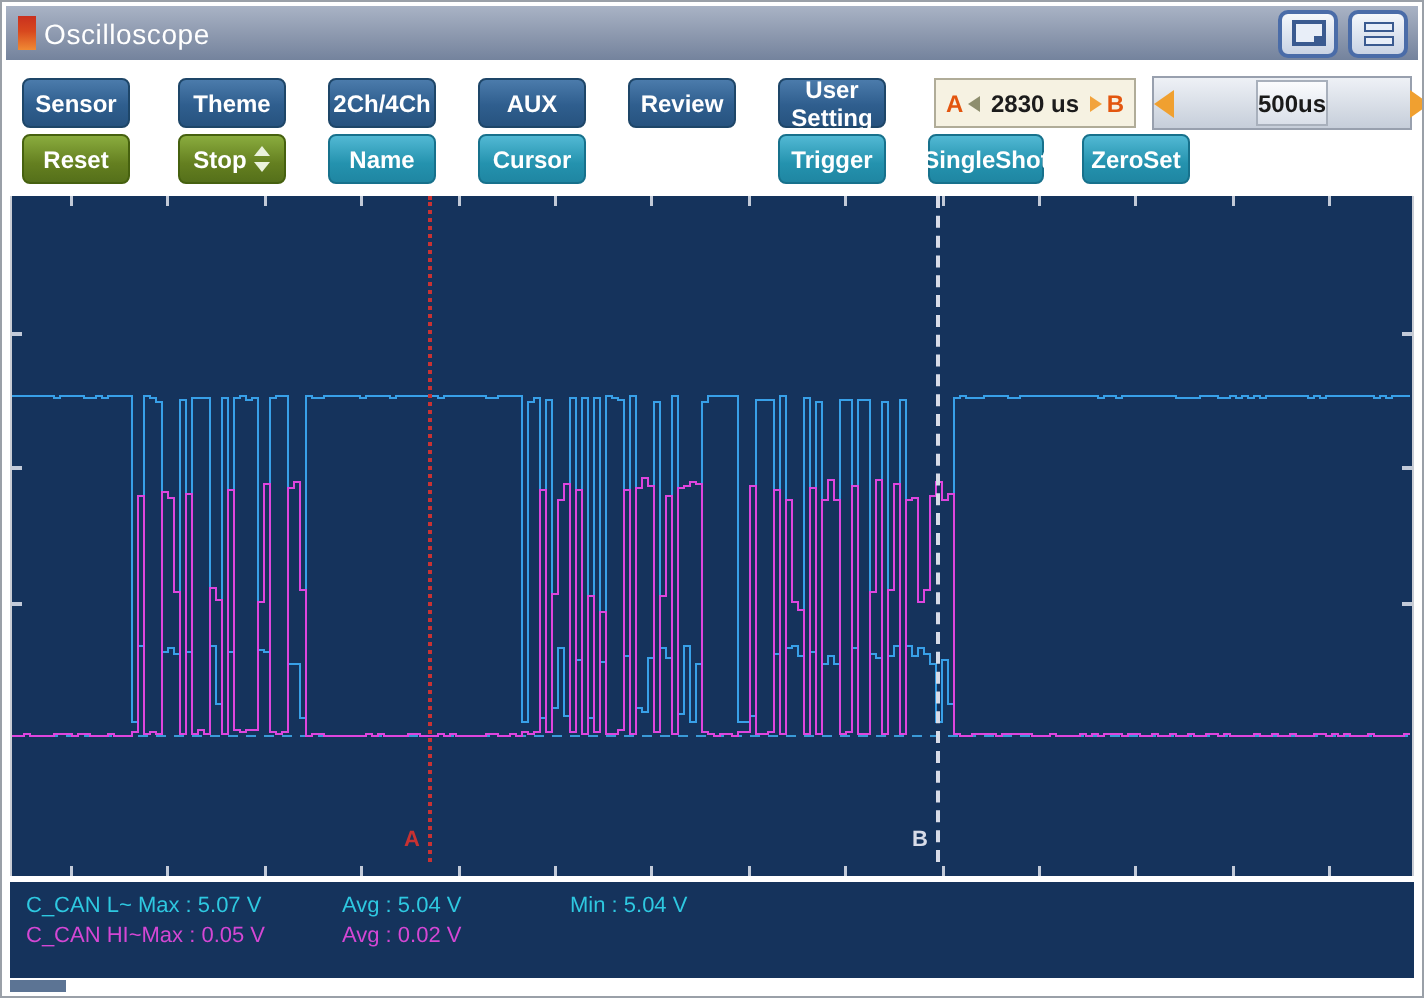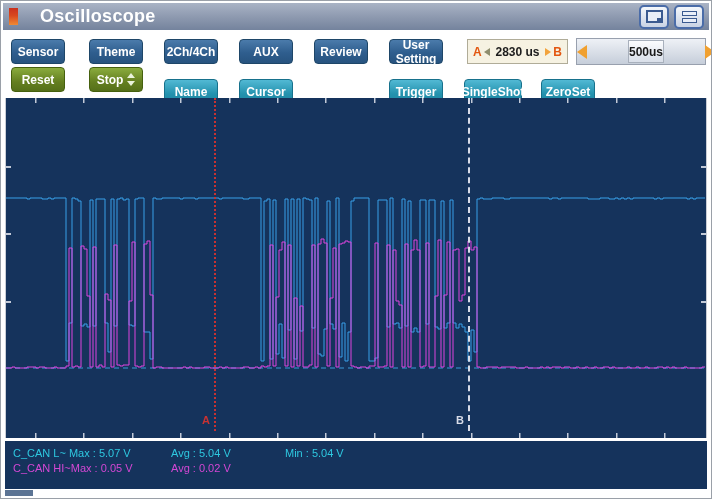--- a/index.html
+++ b/index.html
@@ -4,37 +4,37 @@
 <style>
   html,body{margin:0;padding:0;background:#E9E9E9;}
   .window{position:relative;width:712px;height:499px;background:#FFFFFF;border:1px solid #9AA0A8;
           box-sizing:border-box;font-family:"Liberation Sans",sans-serif;overflow:hidden;}
   
   .titlebar{position:absolute;left:2px;top:2px;width:706px;height:27px;
             background:linear-gradient(#A9B3C5 0%,#8C98AE 55%,#74839D 100%);
             display:flex;align-items:center;}
   .app-icon{width:9px;height:17px;margin-left:6px;
             background:linear-gradient(#C9301E 0%,#D8481E 45%,#F08A34 100%);}
-  .title{color:#FFFFFF;font-weight:bold;font-size:18px;margin-left:22px;letter-spacing:0.3px;}
+  .title{color:#FFFFFF;font-weight:normal;font-size:14px;margin-left:4px;letter-spacing:0.3px;}
   .win-btns{margin-left:auto;margin-right:5px;display:flex;gap:5px;}
   .win-btn{width:26px;height:20px;border:2px solid #4A6CA8;border-radius:5px;
            background:linear-gradient(#F4F7FB,#C9D3E4);display:flex;align-items:center;justify-content:center;cursor:pointer;}
   .ic-restore{position:relative;width:13px;height:9px;border:2px solid #3A5A90;background:#E8EEF8;}
   .ic-restore::after{content:"";position:absolute;right:-1px;bottom:-1px;width:5px;height:4px;background:#3A5A90;}
   .ic-max{display:flex;flex-direction:column;gap:2px;}
   .ic-max i{display:block;width:13px;height:3px;border:1.5px solid #3A5A90;background:#E8EEF8;}
   
   .btn{position:absolute;top:38px;height:25px;width:54px;border-radius:4px;color:#FFFFFF;
        font-family:"Liberation Sans",sans-serif;font-weight:bold;font-size:12px;
        border:1px solid #1E4668;display:flex;align-items:center;justify-content:center;
        padding:0;cursor:pointer;}
   .blue{background:linear-gradient(#4B7BAB 0%,#2F5E8E 55%,#27537F 100%);}
   .row2{top:66px;}
   .green{background:linear-gradient(#8AAC3E 0%,#647F20 60%,#55701A 100%);border-color:#46610F;}
-  .teal{background:linear-gradient(#52B9D4 0%,#2492AE 60%,#1F86A2 100%);border-color:#17718C;margin-top:12px;}
+  .teal{background:linear-gradient(#52B9D4 0%,#2492AE 60%,#1F86A2 100%);border-color:#17718C;}
   .spin{position:absolute;right:7px;top:5px;display:flex;flex-direction:column;gap:3px;}
   .tri-up{width:0;height:0;border-left:4px solid transparent;border-right:4px solid transparent;border-bottom:5px solid #EAF2DC;}
   .tri-dn{width:0;height:0;border-left:4px solid transparent;border-right:4px solid transparent;border-top:5px solid #EAF2DC;}
   
   .ab-readout{position:absolute;left:466px;top:38px;width:101px;height:25px;background:#F6F2E2;
               border:1px solid #B0AC98;box-sizing:border-box;display:flex;align-items:center;
               padding:0 5px;font-weight:bold;font-size:12px;}
   .ab-a,.ab-b{color:#E3560F;}
   .tri-l{width:0;height:0;border-top:4px solid transparent;border-bottom:4px solid transparent;border-right:6px solid #8E8E6E;margin-left:2px;}
   .tri-r{width:0;height:0;border-top:4px solid transparent;border-bottom:4px solid transparent;border-left:6px solid #F2A33C;margin-right:2px;}

